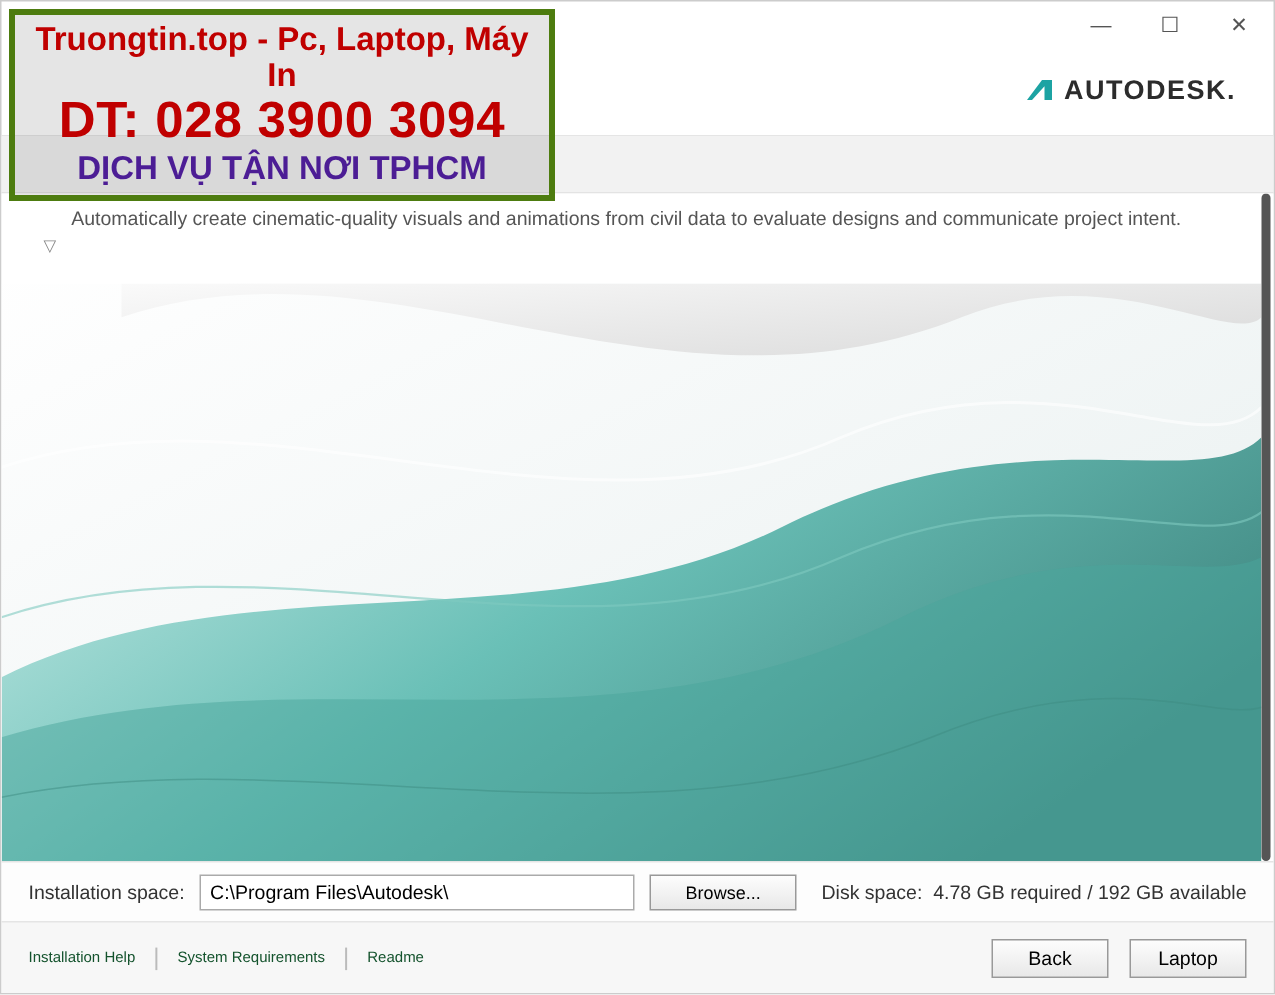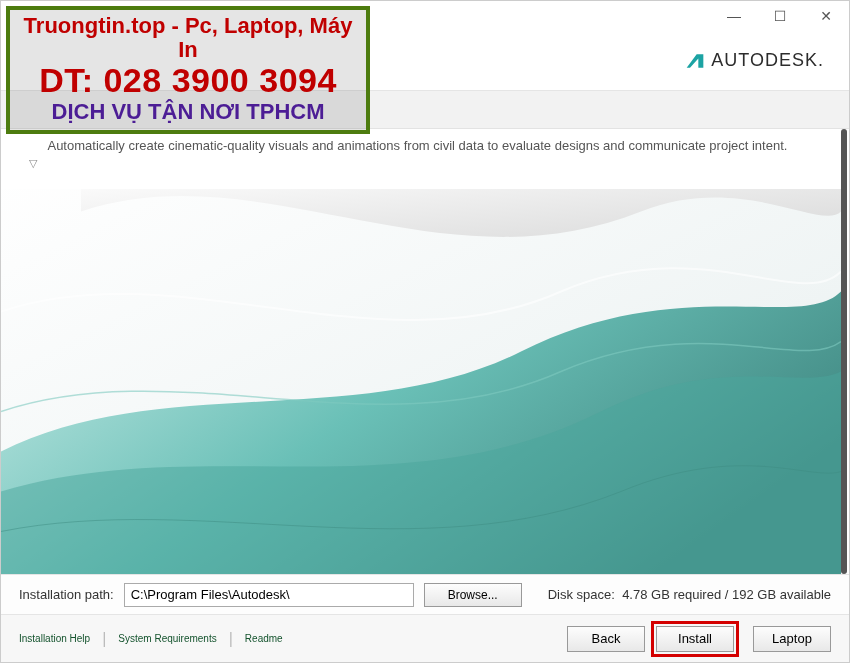--- a/index.html
+++ b/index.html
@@ -39,24 +39,24 @@
   .header {
     height: 60px;
     display: flex;
     justify-content: flex-end;
     align-items: center;
     padding-right: 25px;
     border-bottom: 1px solid #e5e5e5;
   }
   .autodesk-logo {
     display: flex;
-    align-items: center;
+    align-items: flex-start;
     gap: 6px;
     font-family: Arial, sans-serif;
-    font-weight: 400;
+    font-weight: 700;
     letter-spacing: 1px;
     color: #2c2c2c;
     font-size: 18px;
   }
   .autodesk-logo svg { width: 20px; height: 20px; }
   .subheader {
     height: 38px;
     background: #f2f2f2;
     border-bottom: 1px solid #e3e3e3;
   }
@@ -235,39 +235,36 @@
         <path d="M0 140 C 180 80, 380 200, 560 120 C 700 60, 800 140, 840 100" fill="none" stroke="#ffffff" stroke-width="2" opacity="0.6"></path>
         <path d="M0 240 C 180 180, 380 280, 560 200 C 700 140, 800 200, 840 170" fill="none" stroke="#7fc9c0" stroke-width="1.5" opacity="0.6"></path>
         <path d="M0 360 C 200 320, 420 400, 620 320 C 740 270, 810 310, 840 300" fill="none" stroke="#3d8b82" stroke-width="1" opacity="0.5"></path>
       </svg>
     </div>
 
     <div class="scrollbar"></div>
   </div>
 
   <div class="path-row">
-    <span>Installation path:</span>
+    <span>Installation space:</span>
     <input type="text" value="C:\Program Files\Autodesk\" style="">
     <button class="browse">Browse...</button>
     <span class="disk">
       <span>Disk space:</span>&nbsp;&nbsp;<span>4.78 GB required</span> / <span>192 GB available</span>
     </span>
   </div>
 
   <div class="footer">
     <a>Installation Help</a>
     <span class="sep">|</span>
     <a>System Requirements</a>
     <span class="sep">|</span>
     <a>Readme</a>
     <span class="spacer"></span>
     <button>Back</button>
-    <span class="install-highlight">
-      <button>Install</button>
-    </span>
     <button>Laptop</button>
   </div>
 
 </div>
 
 <div class="watermark">
   <div class="l1">Truongtin.top - Pc, Laptop, Máy In</div>
   <div class="l2">DT: 028 3900 3094</div>
   <div class="l3">DỊCH VỤ TẬN NƠI TPHCM</div>
 </div>

